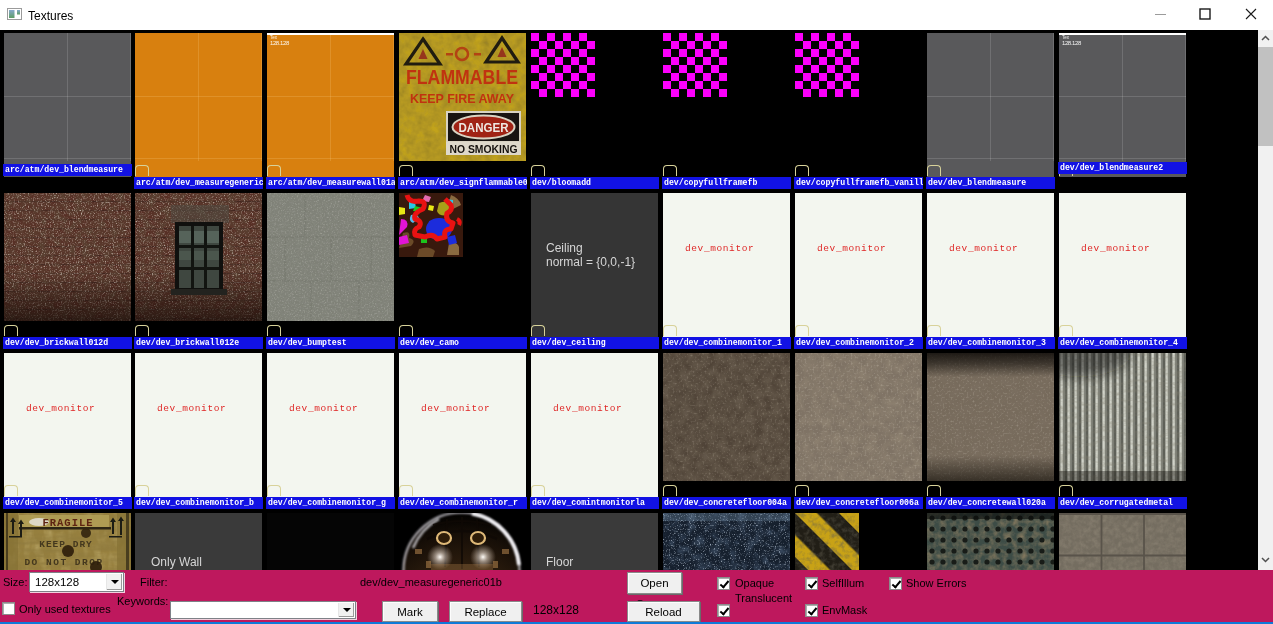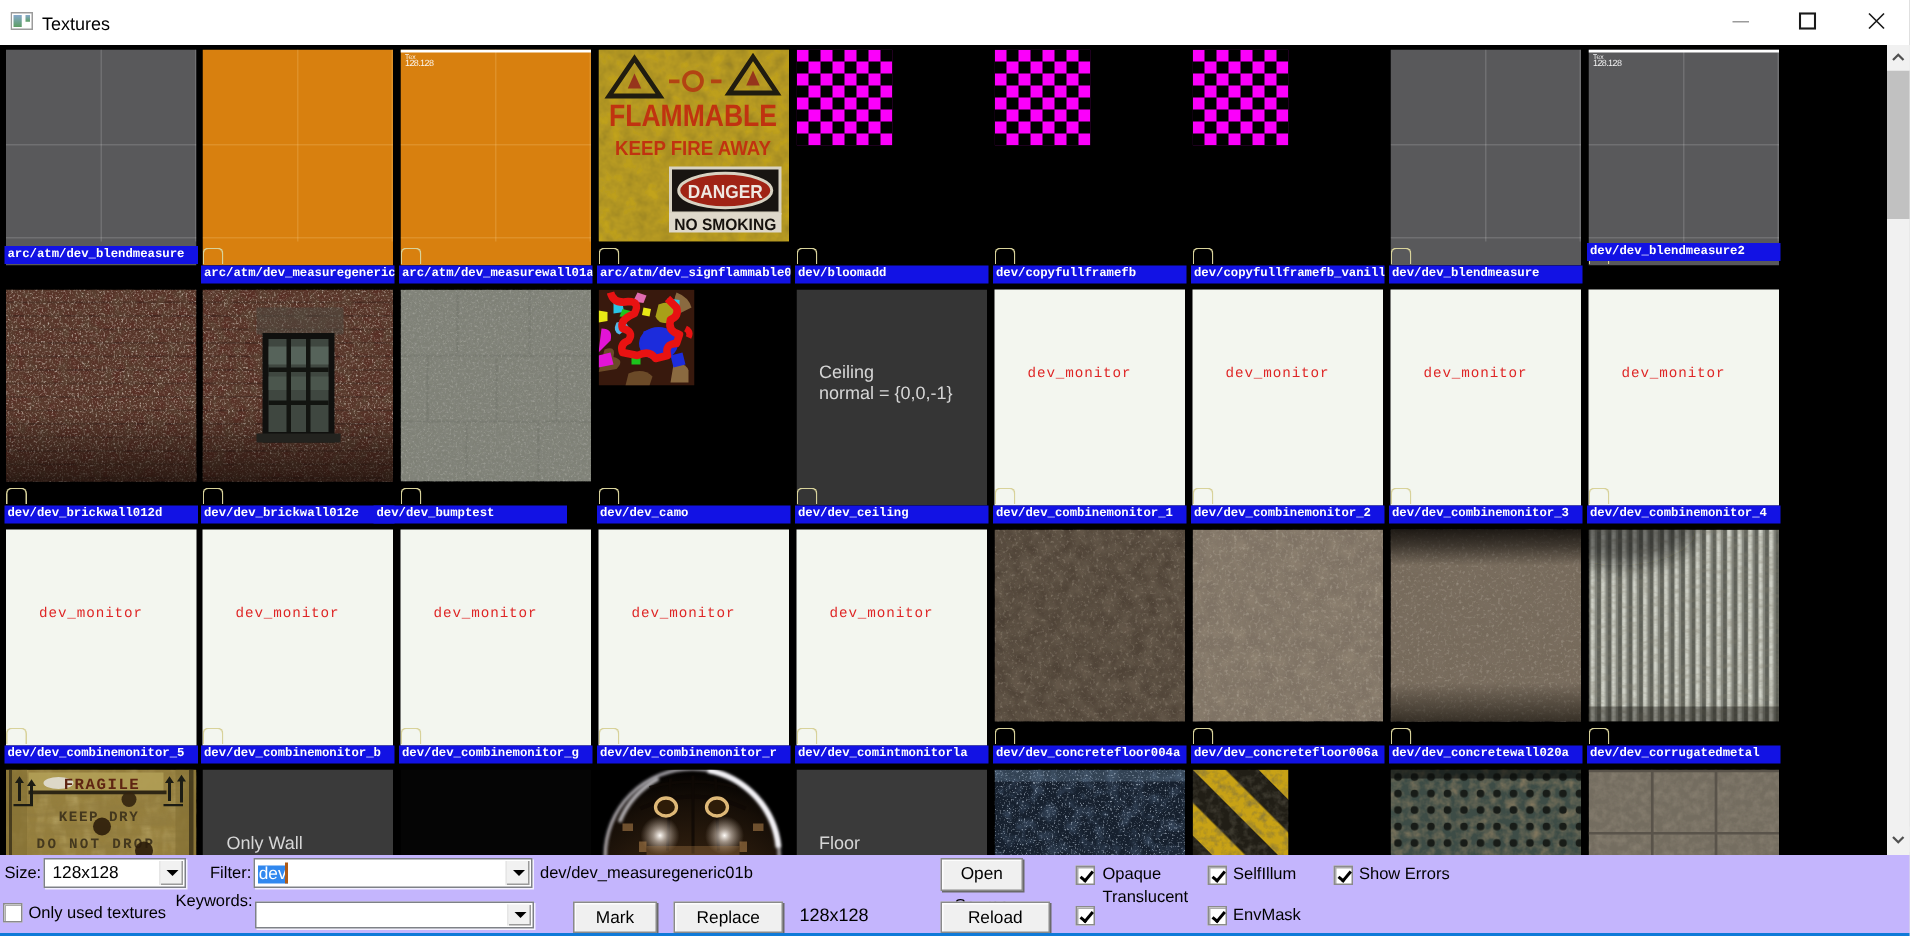--- a/index.html
+++ b/index.html
@@ -18,21 +18,21 @@
 .sizetag{position:absolute;left:3px;top:3px;color:rgba(255,255,255,0.92);
   font-size:4.5px;line-height:3.5px;font-family:"Liberation Sans",sans-serif}
 .sizetag .l2{font-size:6px;letter-spacing:-0.4px;line-height:6px}
 .topwhite{position:absolute;left:0;top:0;width:127px;height:2px;background:#fff}
 .rtxt{position:absolute;color:#dd1414;font-family:"Liberation Mono",monospace;
   font-size:9.5px;letter-spacing:0.6px;opacity:0.92}
 .dtxt{position:absolute;color:#d6d6d6;font-size:12px}
 #scroll{position:absolute;left:1258px;top:30px;width:15px;height:540px;background:#f1f1f1}
 #sthumb{position:absolute;left:0;top:17px;width:15px;height:99px;background:#c1c1c1}
 .sarrow{position:absolute;left:0;width:15px;height:17px;background:#f1f1f1;color:#505050}
-#toolbar{position:absolute;left:0;top:570px;width:1273px;height:52px;background:#c4b5fd}
+#toolbar{position:absolute;left:0;top:570px;width:1273px;height:52px;background:#be185d}
 #bluebottom{position:absolute;left:0;top:622px;width:1273px;height:2px;background:#0f7ad8}
 .tlabel{position:absolute;font-size:11px;color:#000}
 .combo{position:absolute;background:#fff;border:1px solid #7e8187;box-shadow:1px 1px 0 rgba(255,255,255,.8)}
 .cbtn{position:absolute;right:1px;top:1px;bottom:1px;width:16px;background:#f1f1f1;
   border-left:1px solid #e6e6e6;box-shadow:inset -1px -1px 0 #9a9a9a}
 .cbtn:after{content:"";position:absolute;left:4px;top:50%;margin-top:-2px;border:4px solid transparent;
   border-top:4px solid #000;border-bottom:none}
 .btn{position:absolute;background:#f0f0f0;border:1px solid #8a8a8a;
   box-shadow:inset 1px 1px 0 #fdfdfd, 1px 1px 0 #6a6a6a;
   font-size:11.5px;color:#000;text-align:center}
@@ -588,21 +588,21 @@
 <div class="lbl" style="left:794px;top:147px">dev/copyfullframefb_vanill</div>
 <div class="bm" style="left:927px;top:135px"></div>
 <div class="lbl" style="left:926px;top:147px">dev/dev_blendmeasure</div>
 <div class="bm" style="left:1059px;top:135px"></div>
 <div class="lbl" style="left:1058px;top:132px">dev/dev_blendmeasure2</div>
 <div class="bm" style="left:4px;top:295px"></div>
 <div class="lbl" style="left:3px;top:307px">dev/dev_brickwall012d</div>
 <div class="bm" style="left:135px;top:295px"></div>
 <div class="lbl" style="left:134px;top:307px">dev/dev_brickwall012e</div>
 <div class="bm" style="left:267px;top:295px"></div>
-<div class="lbl" style="left:249px;top:307px">dev/dev_bumptest</div>
+<div class="lbl" style="left:266px;top:307px">dev/dev_bumptest</div>
 <div class="bm" style="left:399px;top:295px"></div>
 <div class="lbl" style="left:398px;top:307px">dev/dev_camo</div>
 <div class="bm" style="left:531px;top:295px"></div>
 <div class="lbl" style="left:530px;top:307px">dev/dev_ceiling</div>
 <div class="bm" style="left:663px;top:295px"></div>
 <div class="lbl" style="left:662px;top:307px">dev/dev_combinemonitor_1</div>
 <div class="bm" style="left:795px;top:295px"></div>
 <div class="lbl" style="left:794px;top:307px">dev/dev_combinemonitor_2</div>
 <div class="bm" style="left:927px;top:295px"></div>
 <div class="lbl" style="left:926px;top:307px">dev/dev_combinemonitor_3</div>
@@ -636,25 +636,20 @@
           <path d="M4 7 L7.5 10.5 L11 7" fill="none" stroke="#505050" stroke-width="1.5"></path>
         </svg></div>
 </div>
 <div id="toolbar">
 <div class="tlabel" style="left:3px;top:6px">Size:</div>
 <div class="combo" style="left:29px;top:2px;width:95px;height:20px">
   <div style="position:absolute;left:5px;top:3px;font-size:11.5px">128x128</div>
   <div class="cbtn"></div>
 </div>
 <div class="tlabel" style="left:140px;top:6px">Filter:</div>
-<div class="combo" style="left:169px;top:2px;width:186px;height:20px">
-  <div style="position:absolute;left:2px;top:3.5px;font-size:11.5px;background:#3188ef;color:#fff;padding:0 0.5px">dev</div>
-  <div style="position:absolute;left:20px;top:2px;width:2px;height:14px;background:#b05a14"></div>
-  <div class="cbtn"></div>
-</div>
 <div class="tlabel" style="left:360px;top:6px">dev/dev_measuregeneric01b</div>
 <div class="btn" style="left:627px;top:2px;width:55px;height:22px;line-height:21px">Open Source</div>
 <div class="cb ck" style="left:717px;top:7px"></div>
 <div class="tlabel" style="left:735px;top:7px">Opaque</div>
 <div class="cb ck" style="left:805px;top:7px"></div>
 <div class="tlabel" style="left:822px;top:7px">SelfIllum</div>
 <div class="cb ck" style="left:889px;top:7px"></div>
 <div class="tlabel" style="left:906px;top:7px">Show Errors</div>
 
 <div class="cb" style="left:2px;top:32px"></div>

